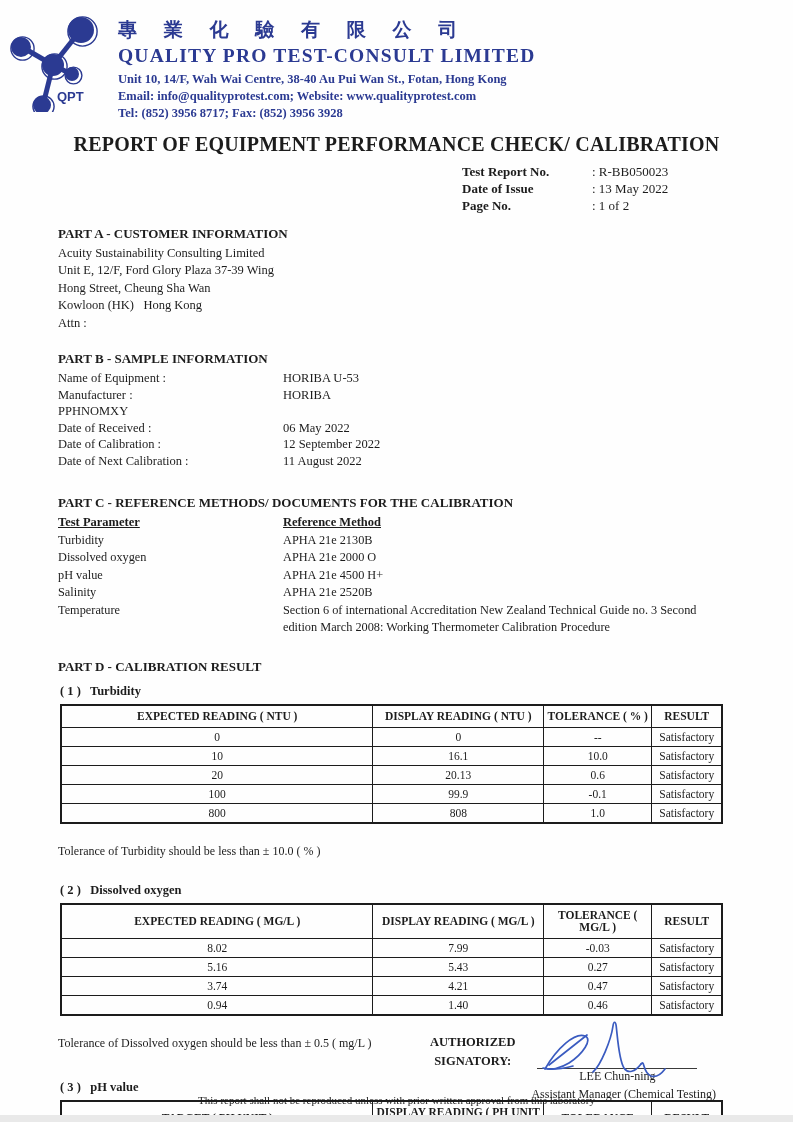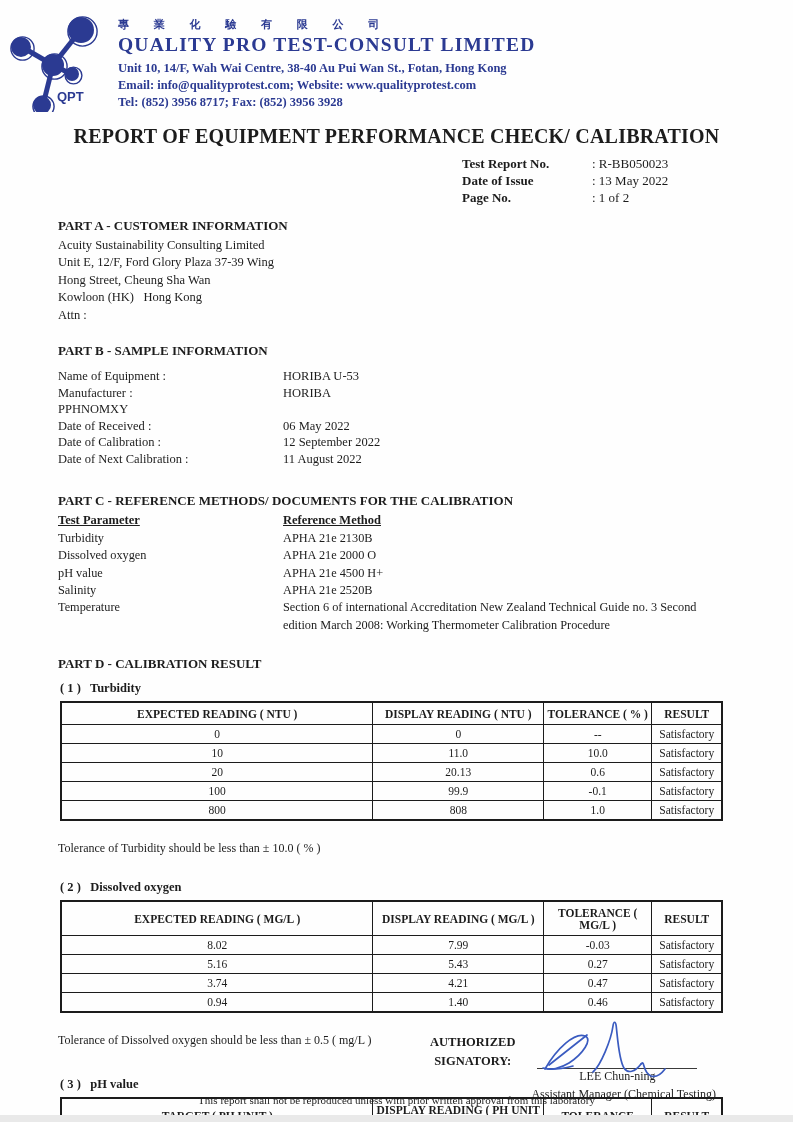--- a/index.html
+++ b/index.html
@@ -7,40 +7,40 @@
   html,body { margin:0; padding:0; background:#ffffff; }
   .page {
     position:relative; width:793px; height:1122px; margin:0 auto;
     background:#fefefe; overflow:hidden;
     font-family:"Liberation Serif", serif; color:var(--ink);
   }
   
   .letterhead { display:flex; align-items:flex-start; padding:10px 0 0 6px; }
   .logo-box { width:102px; height:102px; flex:0 0 auto; }
   .lh-text { margin-left:10px; color:var(--navy); }
-  .company-zh { font-size:11px; font-weight:bold; letter-spacing:11px; margin-top:7px; white-space:nowrap; }
+  .company-zh { font-size:19px; font-weight:bold; letter-spacing:11px; margin-top:7px; white-space:nowrap; }
   .company-en { font-size:19.5px; font-weight:bold; letter-spacing:1.2px; margin-top:2px; white-space:nowrap; }
   .lh-line { font-size:12.5px; font-weight:bold; line-height:1.18; margin-top:2px; white-space:nowrap; }
   .lh-line.first { margin-top:5px; }
   
   .report-title { text-align:center; font-weight:bold; font-size:20px; margin-top:13px; letter-spacing:0.2px; }
   .meta { margin:8px 0 0 462px; font-size:13px; }
   .meta-row { display:flex; line-height:1.3; }
   .meta-label { width:130px; font-weight:bold; }
   .meta-value { }
   
   .sec { margin-left:58px; margin-right:56px; }
   .part-heading { font-size:13px; font-weight:bold; margin:0; }
   .pa { margin-top:11px; }
   .pa-line { font-size:12.5px; line-height:1.4; white-space:pre-wrap; }
   .pa-line.first { margin-top:3px; }
   .pb { margin-top:19px; }
   .kv-row { display:flex; font-size:12.5px; line-height:1.32; }
   .kv-label { width:225px; flex:0 0 auto; }
-  .pb .kv-row.first { margin-top:9px; }
+  .pb .kv-row.first { margin-top:3px; }
   .pc { margin-top:26px; }
   .pc-head { display:flex; font-size:12.5px; font-weight:bold; margin-top:3px; line-height:1.4; }
   .pc-head span { text-decoration:underline; }
   .pc-col1 { width:225px; flex:0 0 auto; }
   .pc-row { display:flex; font-size:12.3px; line-height:1.42; }
   .pc-method { width:430px; }
   
   .pd { margin-top:22px; }
   .dsec-label { font-weight:bold; font-size:12.5px; margin:9px 0 5px 2px; white-space:pre-wrap; }
   .dsec.gap2 .dsec-label { margin-top:24px; }
@@ -205,21 +205,21 @@
             </thead>
             <tbody>
               <tr>
                 <td>0</td>
                 <td>0</td>
                 <td>--</td>
                 <td>Satisfactory</td>
               </tr>
               <tr>
                 <td>10</td>
-                <td>11.0</td>
+                <td>16.1</td>
                 <td>10.0</td>
                 <td>Satisfactory</td>
               </tr>
               <tr>
                 <td>20</td>
                 <td>20.13</td>
                 <td>0.6</td>
                 <td>Satisfactory</td>
               </tr>
               <tr>

